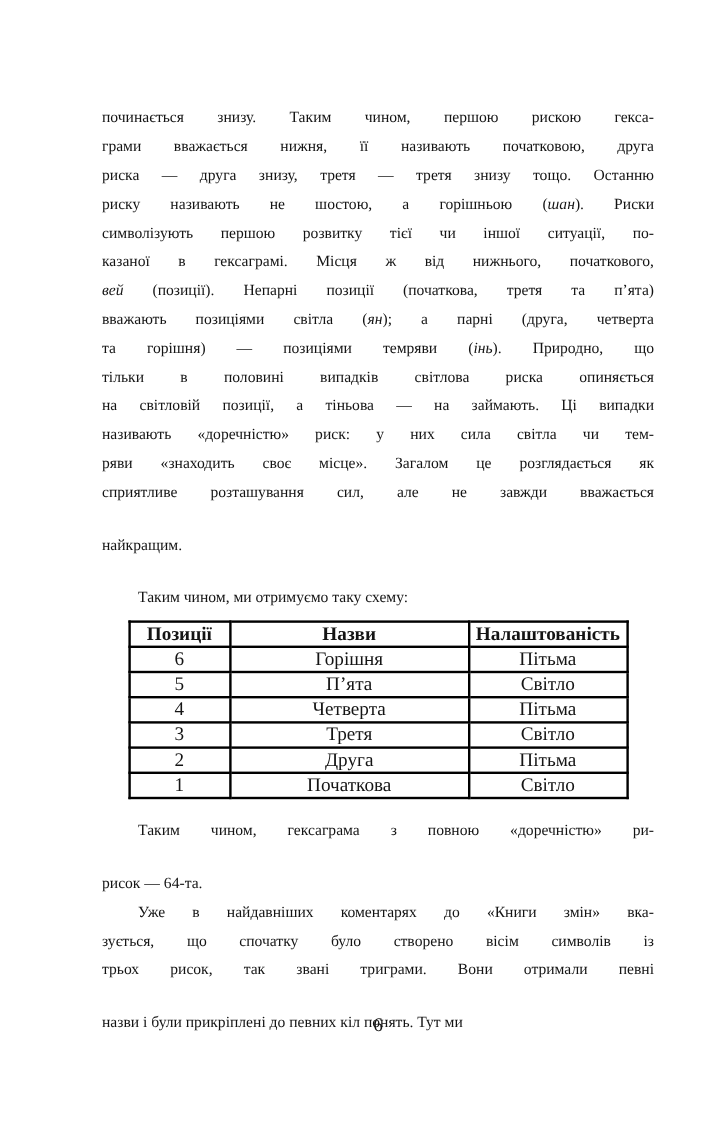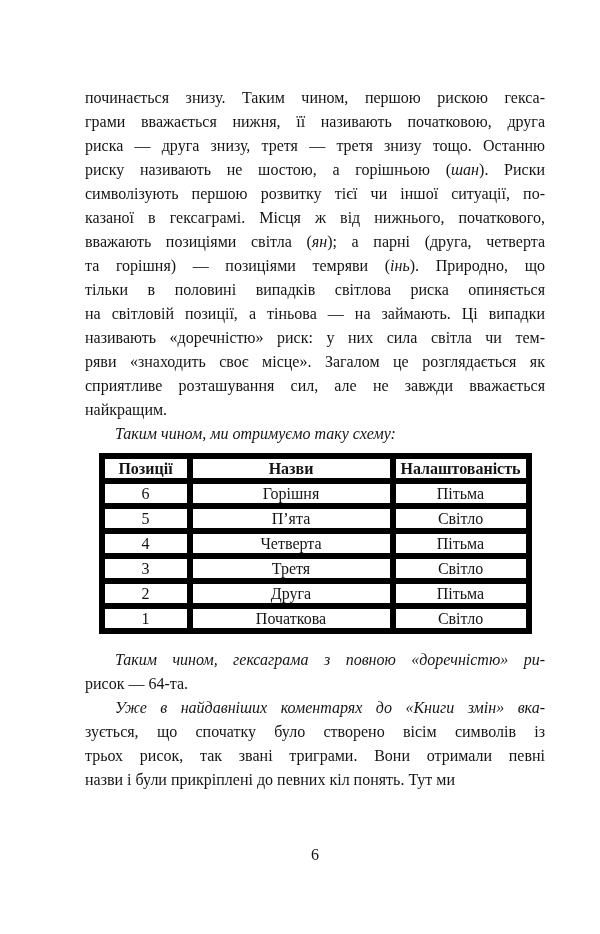--- a/index.html
+++ b/index.html
@@ -14,37 +14,37 @@
     background: #ffffff;
     box-sizing: border-box;
     padding: 86px 55px 0 85px;
     font-family: "Liberation Serif", "DejaVu Serif", serif;
     color: #141414;
     overflow: hidden;
   }
   .text-block { width: 100%; }
   .paragraph { margin: 0; }
   .line {
-    font-size: 16px;
+    font-size: 13px;
     line-height: 24px;
     text-align: justify;
     text-align-last: justify;
     white-space: normal;
   }
-  .line.last { text-align-last: left; }
-  .paragraph.indent .line:first-child { text-indent: 30px; font-style: italic; }
+  .line.last { text-align-last: left; margin-top: 20px; }
+  .paragraph.indent .line:first-child { text-indent: 30px; }
   .line i { }
 
   table.positions {
     border-collapse: collapse;
     margin: 7px auto 14px auto;
     table-layout: fixed;
   }
   table.positions th, table.positions td {
-    border: 6px solid #000000;
+    border: 2px solid #000000;
     text-align: center;
     font-size: 16px;
     line-height: 19px;
     height: 19px;
     padding: 0 2px;
     font-weight: normal;
   }
   table.positions th { font-weight: bold; }
   table.positions th:nth-child(1), table.positions td:nth-child(1) { width: 78px; }
   table.positions th:nth-child(2), table.positions td:nth-child(2) { width: 193px; }
@@ -65,20 +65,21 @@
 
 <div class="page">
   <div id="before-table" class="text-block">
       <div class="paragraph">
         <div class="line">починається знизу. Таким чином, першою рискою гекса-</div>
         <div class="line">грами вважається нижня, її називають початковою, друга</div>
         <div class="line">риска — друга знизу, третя — третя знизу тощо. Останню</div>
         <div class="line">риску називають не шостою, а горішньою (<i>шан</i>). Риски</div>
         <div class="line">символізують першою розвитку тієї чи іншої ситуації, по-</div>
         <div class="line">казаної в гексаграмі. Місця ж від нижнього, початкового,</div>
+        <div class="line"><i>вей</i> (позиції). Непарні позиції (початкова, третя та п’ята)</div>
         <div class="line">вважають позиціями світла (<i>ян</i>); а парні (друга, четверта</div>
         <div class="line">та горішня) — позиціями темряви (<i>інь</i>). Природно, що</div>
         <div class="line">тільки в половині випадків світлова риска опиняється</div>
         <div class="line">на світловій позиції, а тіньова — на займають. Ці випадки</div>
         <div class="line">називають «доречністю» риск: у них сила світла чи тем-</div>
         <div class="line">ряви «знаходить своє місце». Загалом це розглядається як</div>
         <div class="line">сприятливе розташування сил, але не завжди вважається</div>
         <div class="line last">найкращим.</div>
       </div>
       <div class="paragraph indent">

